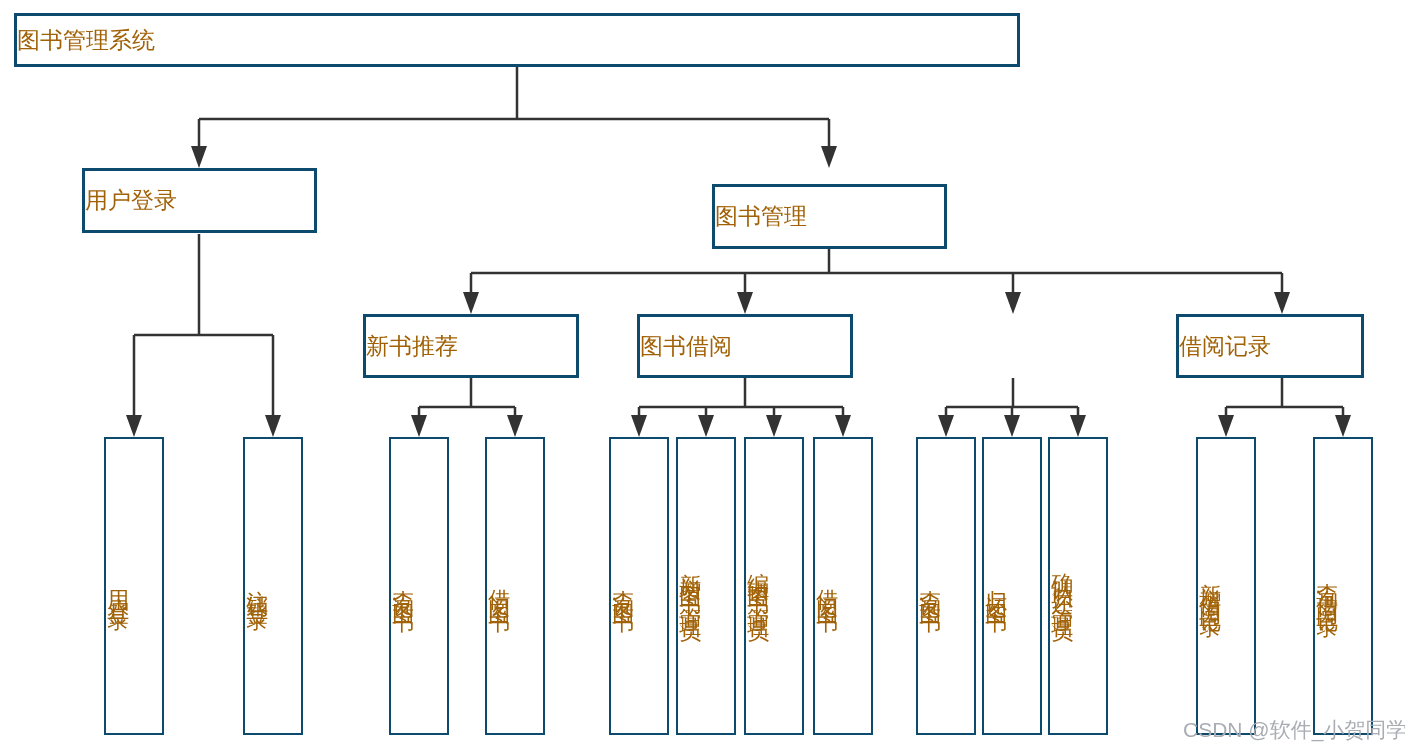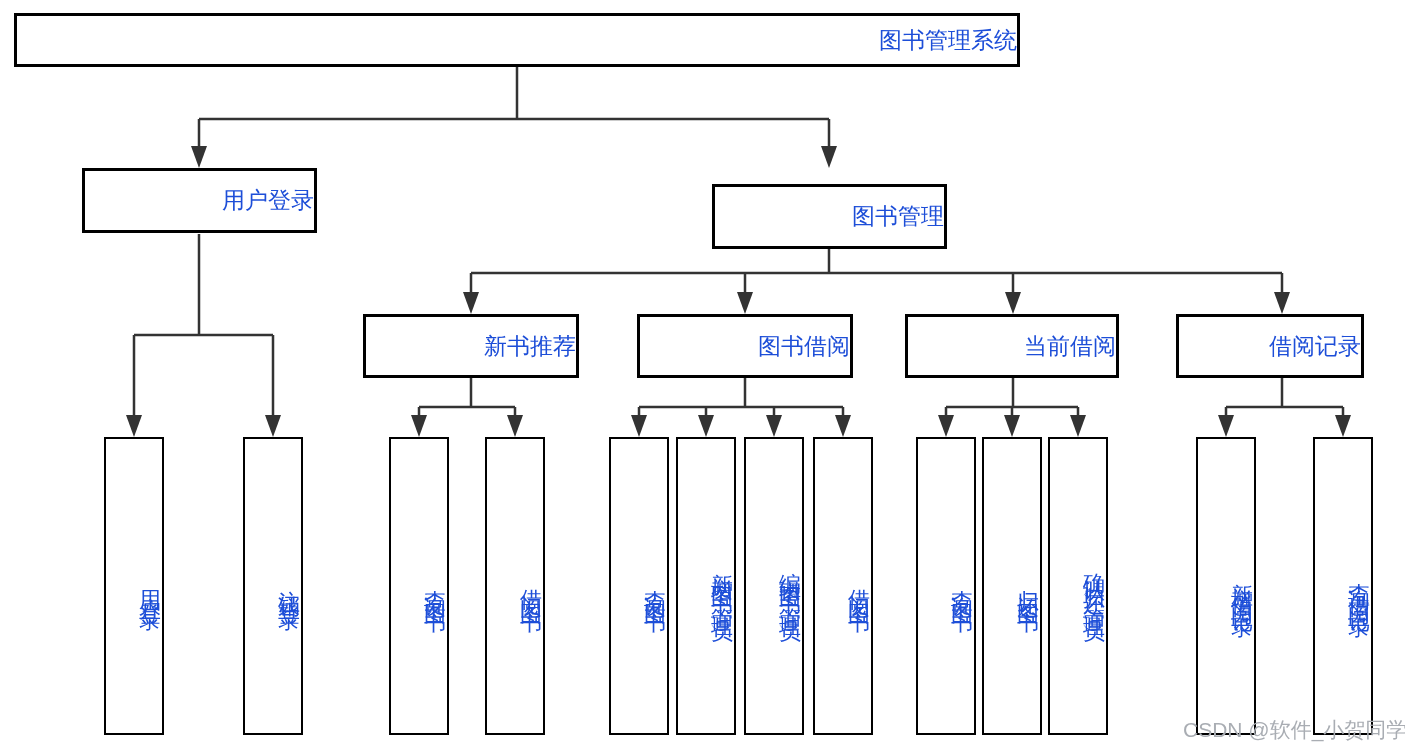--- a/index.html
+++ b/index.html
@@ -18,25 +18,25 @@
   .connectors {
     position: absolute;
     left: 0;
     top: 0;
     z-index: 0;
   }
   .node {
     position: absolute;
     box-sizing: border-box;
     background: #ffffff;
-    border: 3px solid #000000;
+    border: 3px solid #0c4a6e;
     display: flex;
     align-items: center;
-    justify-content: flex-end;
-    color: #1d4ed8;
+    justify-content: flex-start;
+    color: #a16207;
     font-size: 23px;
     z-index: 1;
     white-space: nowrap;
   }
   .leaf {
     border-width: 2.5px;
   }
   .vtext {
     writing-mode: vertical-rl;
     text-orientation: mixed;
@@ -99,25 +99,22 @@
   <div class="node" style="left:82px; top:168px; width:235px; height:65px;">
     <span>用户登录</span>
   </div>
   <div class="node" style="left:712px; top:184px; width:235px; height:65px;">
     <span>图书管理</span>
   </div>
 
   <div class="node" style="left:363px; top:314px; width:216px; height:64px;">
     <span>新书推荐</span>
   </div>
-  <div class="node" style="left:637px; top:314px; width:216px; height:64px;padding-left:28px;">
+  <div class="node" style="left:637px; top:314px; width:216px; height:64px;">
     <span>图书借阅</span>
-  </div>
-  <div class="node" style="left:905px; top:314px; width:214px; height:64px;">
-    <span>当前借阅</span>
   </div>
   <div class="node" style="left:1176px; top:314px; width:188px; height:64px;">
     <span>借阅记录</span>
   </div>
 
   <div class="node leaf" style="left:104px; top:437px; width:60px; height:298px;">
     <span class="vtext">用户登录</span>
   </div>
   <div class="node leaf" style="left:243px; top:437px; width:60px; height:298px;">
     <span class="vtext">注销登录</span>

